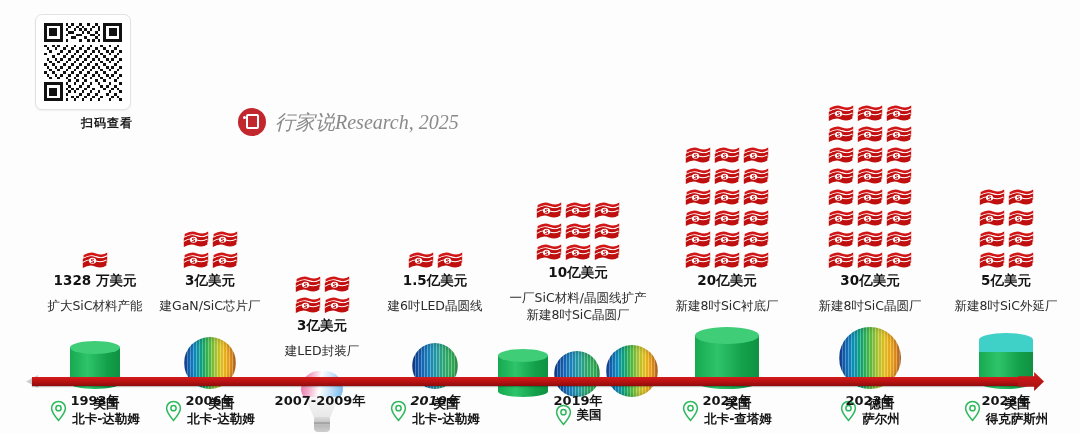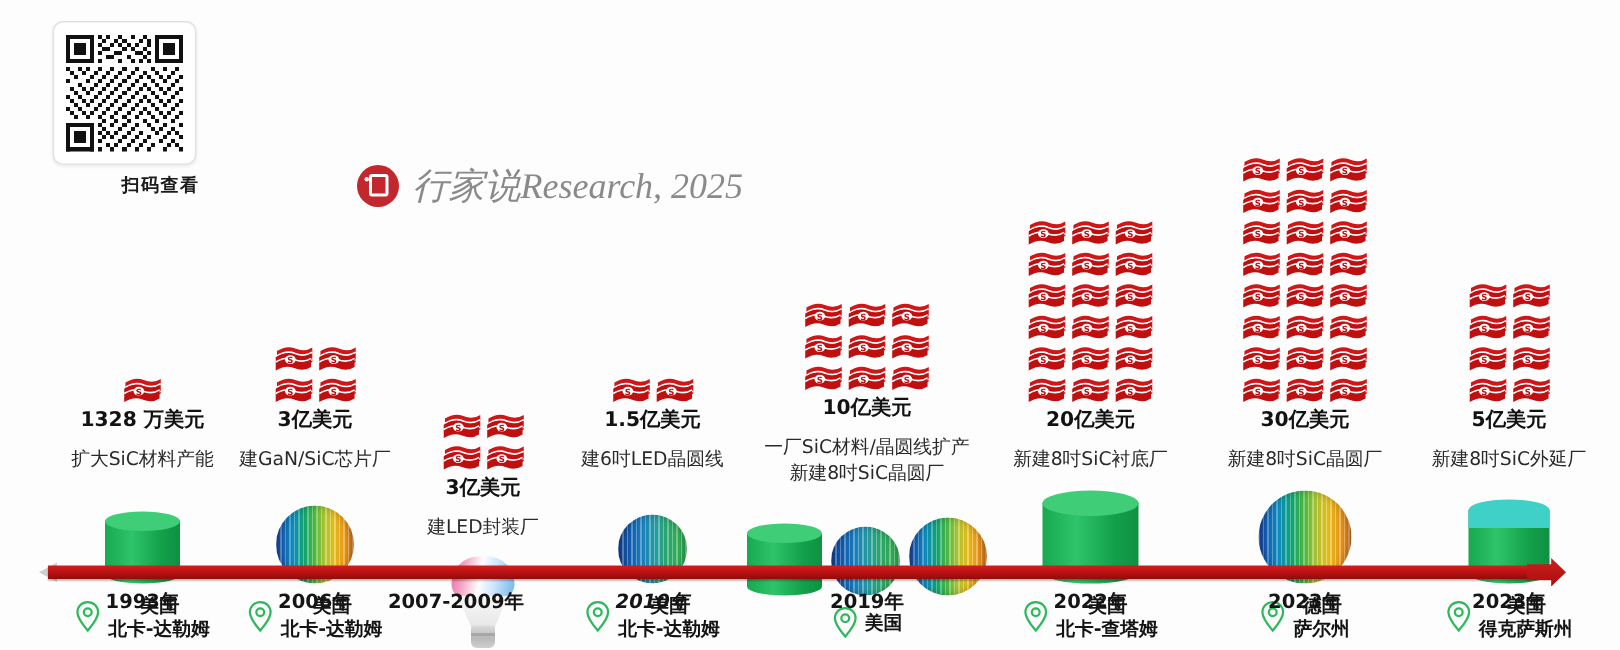--- a/index.html
+++ b/index.html
@@ -83,21 +83,21 @@
   .brand-logo .glyph-dot {
     position: absolute;
     left: 5px;
     top: 8px;
     width: 3px;
     height: 3px;
     background: #ffffff;
     border-radius: 50%;
   }
   .brand-text {
-    font-size: 24px;
+    font-size: 20px;
     font-style: italic;
     color: #8a8a8a;
     font-family: "Liberation Serif", "DejaVu Serif", serif;
     white-space: nowrap;
   }
 
   
   .timeline {
     position: absolute;
     left: 0;
@@ -1395,21 +1395,21 @@
 
   <div class="axis">
     <div class="axis-tail"></div>
     <div class="axis-bar"></div>
     <div class="axis-arrow"></div>
   </div>
 
   <div id="years">
       <div class="year" style="left: 95px; text-align: right;">1993年</div>
       <div class="year" style="left: 210px;">2006年</div>
-      <div class="year" style="left: 304px;">2007-2009年</div>
+      <div class="year" style="left: 320px;">2007-2009年</div>
       <div class="year" style="left: 435px; font-style: italic;">2010年</div>
       <div class="year" style="left: 578px;">2019年</div>
       <div class="year" style="left: 727px;">2022年</div>
       <div class="year" style="left: 870px;">2023年</div>
       <div class="year" style="left: 1006px;">2023年</div>
     </div>
 
 
 </div>
 

